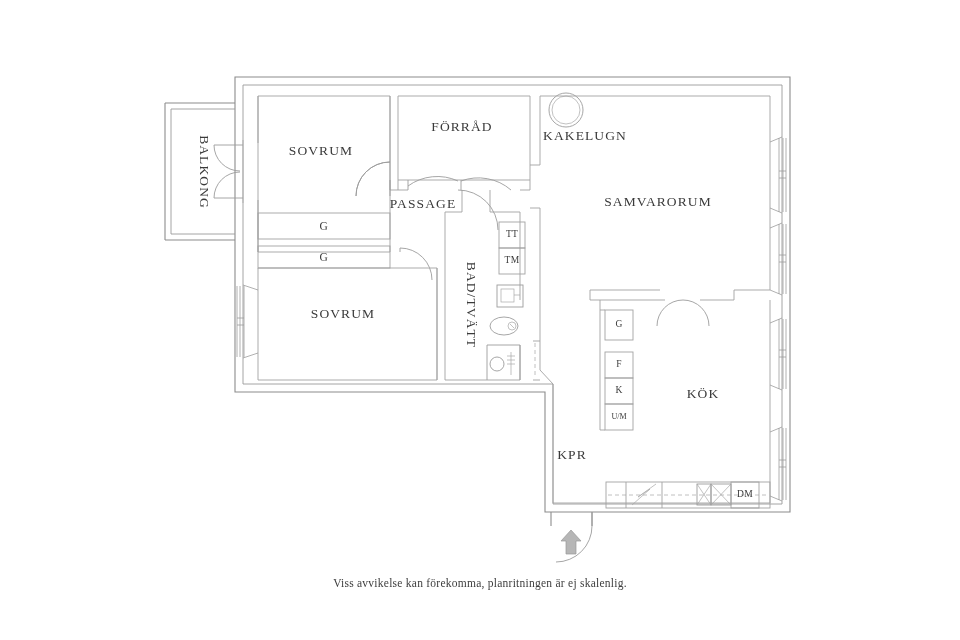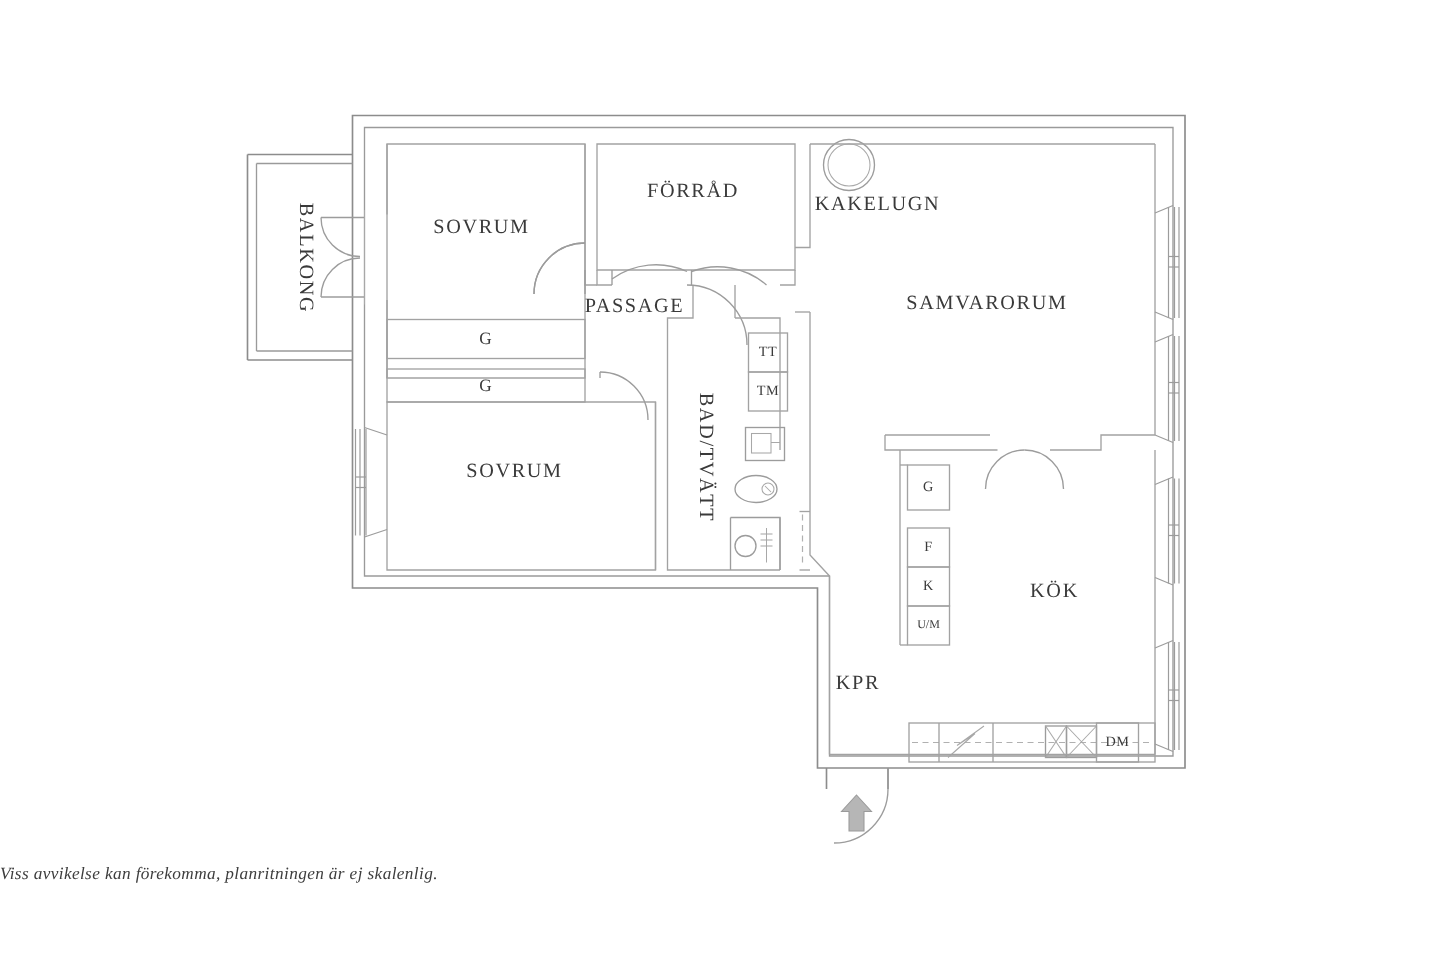--- a/index.html
+++ b/index.html
@@ -88,23 +88,22 @@
   }
   .room-label.vert {
     writing-mode: vertical-rl;
     letter-spacing: 1.1px;
   }
   .caption {
     position: absolute;
     left: 0;
     right: 0;
     top: 577px;
-    text-align: left;
+    text-align: center;
     font-family: "Liberation Serif", serif;
-    font-style: italic;
     font-size: 11.5px;
     color: #3d3d3d;
     letter-spacing: 0.25px;
   }
 </style>
 </head>
 <body>
 
 <div id="plan-root">
 

